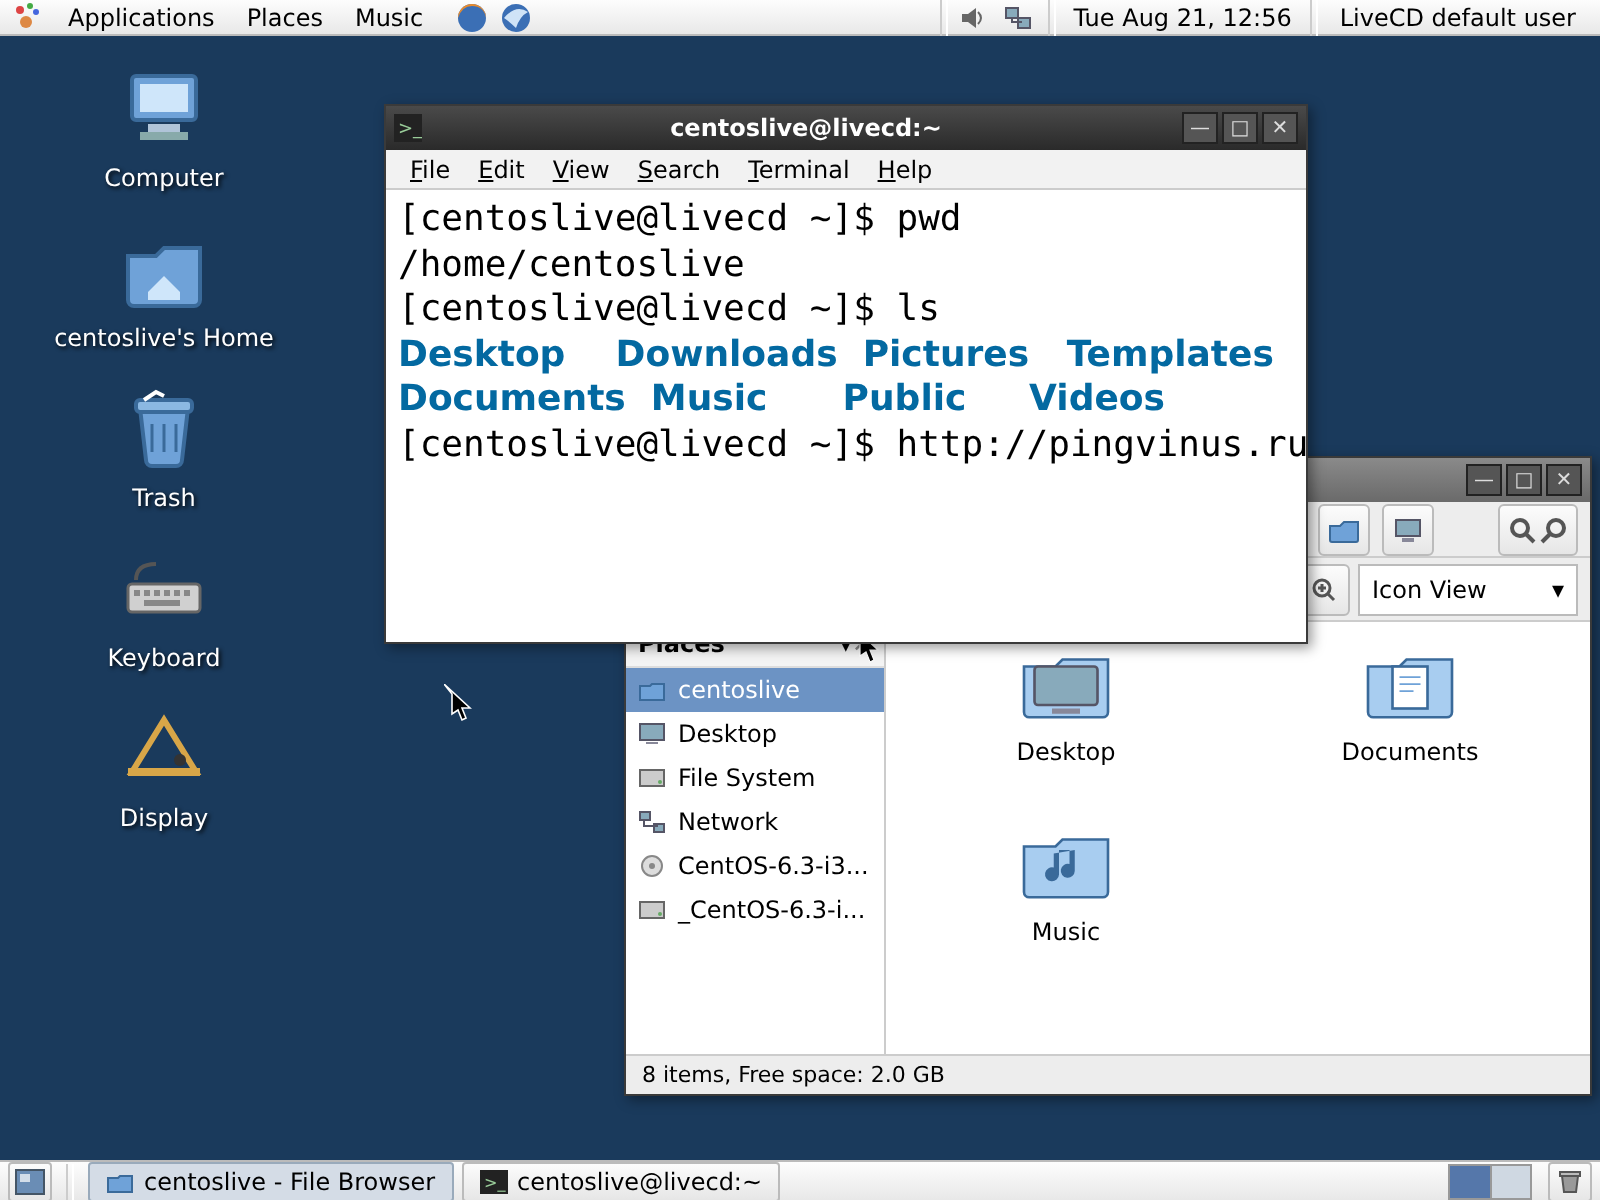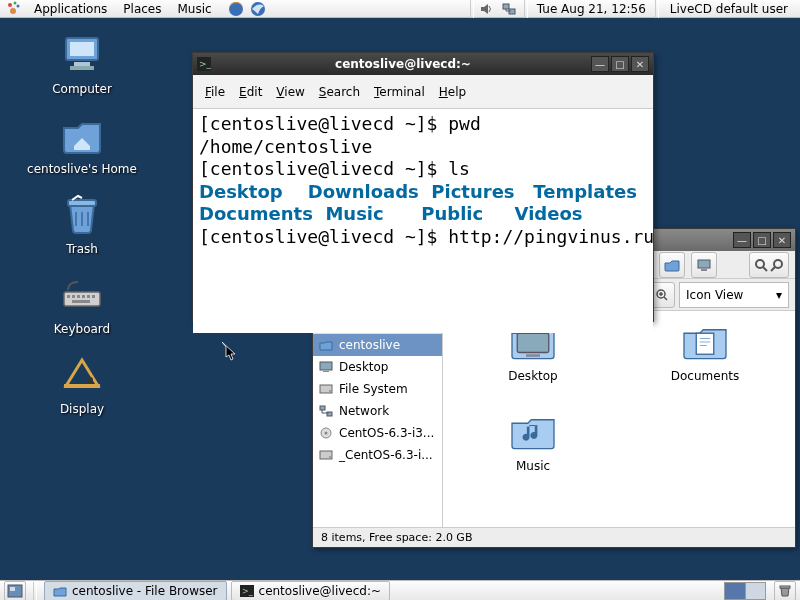--- a/index.html
+++ b/index.html
@@ -24,21 +24,21 @@
 .window { position: absolute; background: #fff; border: 1px solid #3a3a3a; box-shadow: 2px 2px 6px rgba(0,0,0,0.4); }
 .titlebar { height: 22px; background: linear-gradient(#4a4a4a,#2a2a2a); color: #fff; display: flex; align-items: center; padding: 0 4px; font-size: 12px; }
 .titlebar.inactive { background: linear-gradient(#8a8a8a,#6a6a6a); }
 .titlebar .ticon { width: 14px; height: 14px; margin-right: 4px; }
 .titlebar .ttext { flex: 1; text-align: center; font-weight: bold; }
 .winbtns { display: flex; gap: 2px; }
 .winbtn { width: 18px; height: 16px; background: #555; border: 1px solid #222; display: flex; align-items: center; justify-content: center; color: #ddd; font-size: 10px; cursor: pointer; }
 
 
 .term-win { top: 52px; left: 192px; width: 462px; height: 270px; z-index: 50; }
-.term-menubar { height: 34px; background: #f2f2f2; border-bottom: 1px solid #ccc; display: flex; align-items: center; padding: 0 6px; gap: 2px; }
+.term-menubar { height: 20px; background: #f2f2f2; border-bottom: 1px solid #ccc; display: flex; align-items: center; padding: 0 6px; gap: 2px; }
 .term-menubar .m { padding: 2px 6px; cursor: pointer; }
 .term-menubar .m u { text-decoration: underline; }
 .term-body { background: #fff; color: #000; font-family: "DejaVu Sans Mono", monospace; font-size: 18px; padding: 4px 6px; height: calc(100% - 44px); white-space: pre; line-height: 1.25; overflow: hidden; }
 .term-blue { color: #0369a1; font-weight: bold; }
 .term-cursor { background: #000; color: #000; display: inline-block; width: 8px; height: 14px; vertical-align: text-bottom; }
 
 
 .fb-win { top: 228px; left: 312px; width: 484px; height: 320px; z-index: 40; }
 .fb-toolbar2 { height: 28px; background: #ededed; border-bottom: 1px solid #ccc; display: flex; align-items: center; padding: 0 6px; gap: 6px; justify-content: flex-end; }
 .fb-toolbar3 { height: 32px; background: #ededed; border-bottom: 1px solid #ccc; display: flex; align-items: center; padding: 0 6px; gap: 4px; }

